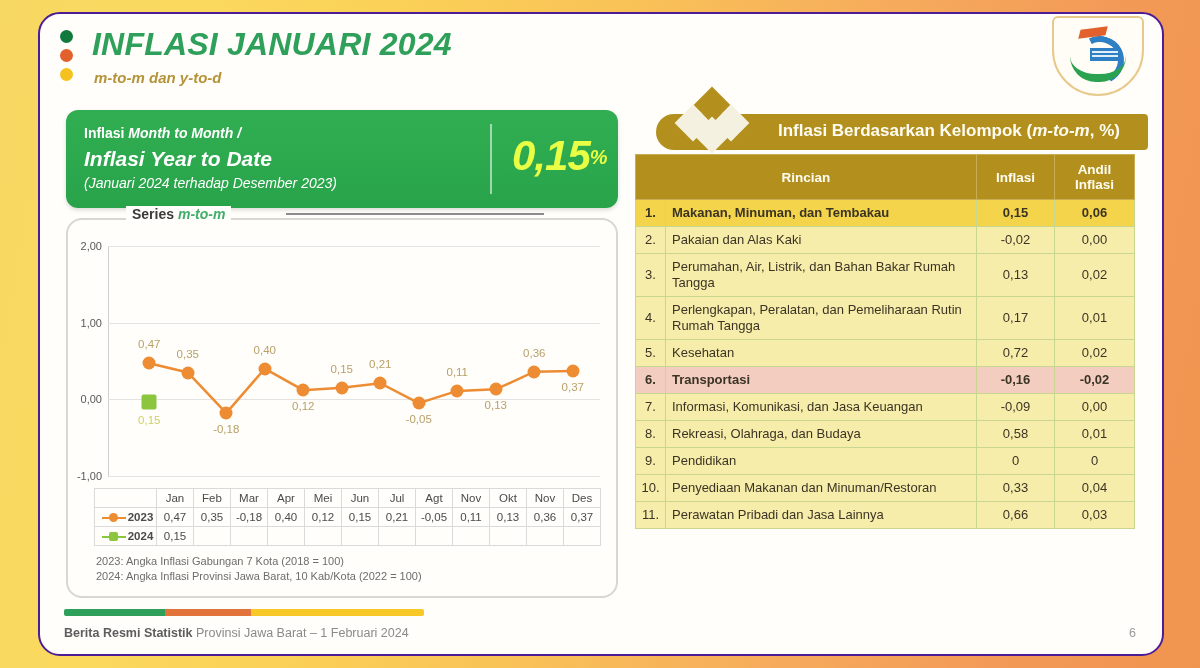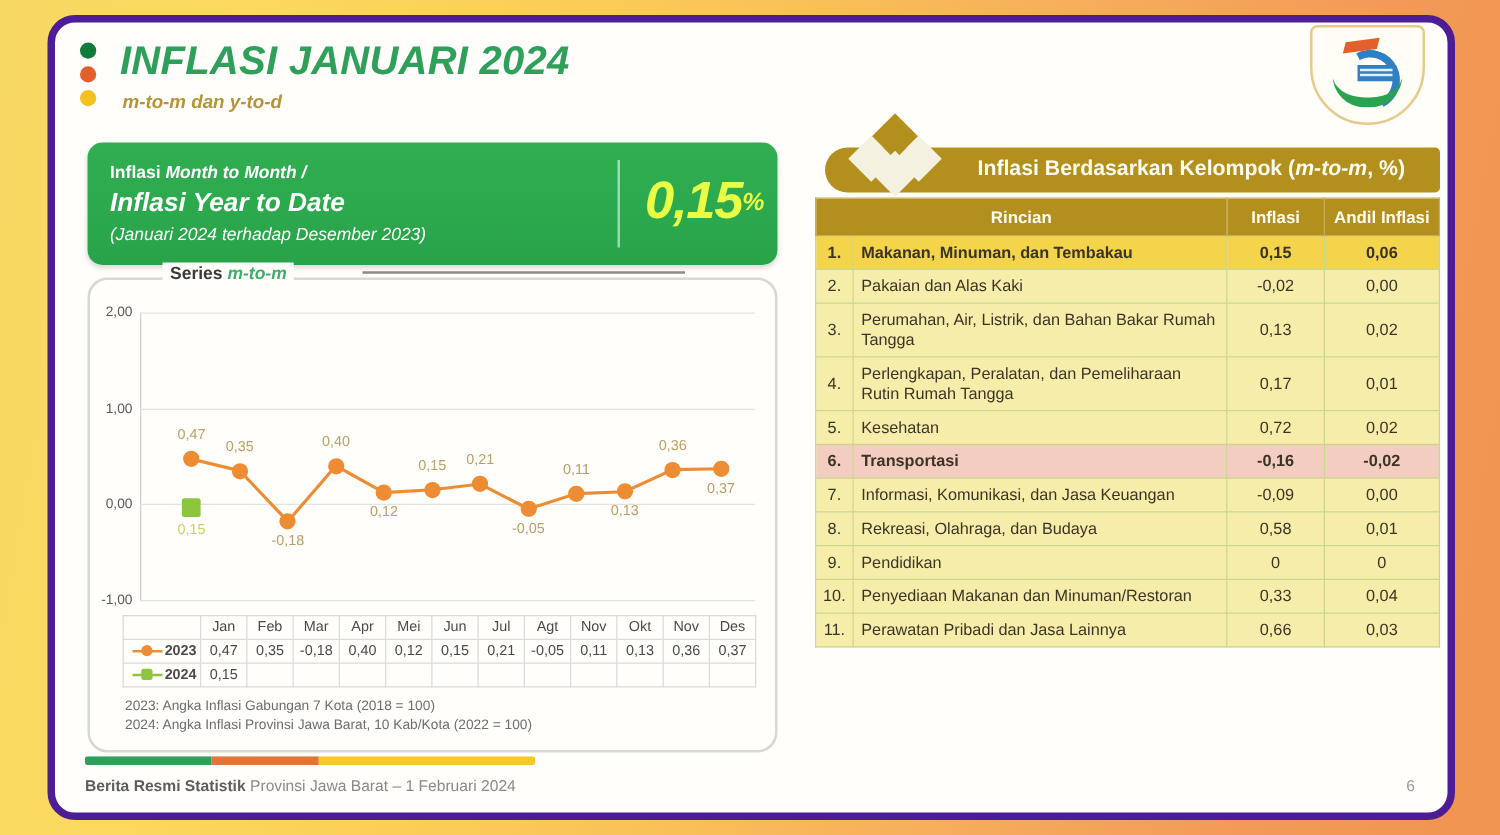--- a/index.html
+++ b/index.html
@@ -15,21 +15,21 @@
     position: relative;
   }
 
   
   #slide {
     position: absolute;
     left: 38px; top: 12px;
     width: 1126px; height: 644px;
     background: #fffefb;
     border-radius: 22px;
-    border: 6px solid #4c1d95;
+    border: 2px solid #4c1d95;
     overflow: hidden;
   }
 
   
   #header { position: absolute; left: 0; top: 0; width: 100%; height: 82px; }
   .dots { position: absolute; left: 20px; top: 16px; width: 16px; }
   .dot { width: 13px; height: 13px; border-radius: 50%; margin-bottom: 6px; }
   .dot.g { background: #107a3c; }
   .dot.o { background: #e2602c; }
   .dot.y { background: #f5c11e; }
@@ -175,34 +175,34 @@
     position: absolute; left: 8px; top: 18px; width: 492px; height: 36px;
     background: #b3901e; border-radius: 18px 4px 4px 18px;
   }
   #tbl-title {
     position: absolute; left: 130px; top: 25px;
     font-size: 17px; font-weight: bold; color: #fffdf2;
   }
   #tbl-title em { font-style: italic; }
 
   #ktable {
-    position: absolute; left: 608px; top: 140px;
+    position: absolute; left: 595px; top: 140px;
     width: 500px; border-collapse: collapse;
     font-size: 13px; color: #3b3424;
   }
   #ktable th {
     background: #b3901e; color: #fffdf2; font-size: 13.5px;
     font-weight: bold; padding: 7px 4px; border: 1px solid #c8ae52;
   }
   #ktable td {
     border: 1px solid #c9d68d; background: #f7edab;
     padding: 5px 4px; line-height: 16px;
   }
   #ktable td.num { text-align: center; width: 78px; }
-  #ktable td.andil { width: 92px; }
+  #ktable td.andil { width: 80px; }
   #ktable td.idx { width: 30px; text-align: center; vertical-align: middle; }
   #ktable tr.hi td { background: #f3d44b; font-weight: bold; }
   #ktable tr.neg td { background: #f3cec0; font-weight: bold; }
   #ktable .name { padding-left: 6px; }
 
   
   #fbar { position: absolute; left: 24px; bottom: 38px; width: 360px; height: 7px; border-radius: 2px; overflow: hidden; display: flex; }
   #fbar i { height: 100%; display: block; }
   #fbar i.a { width: 28%; background: #2fa05a; }
   #fbar i.b { width: 24%; background: #e2733a; }

